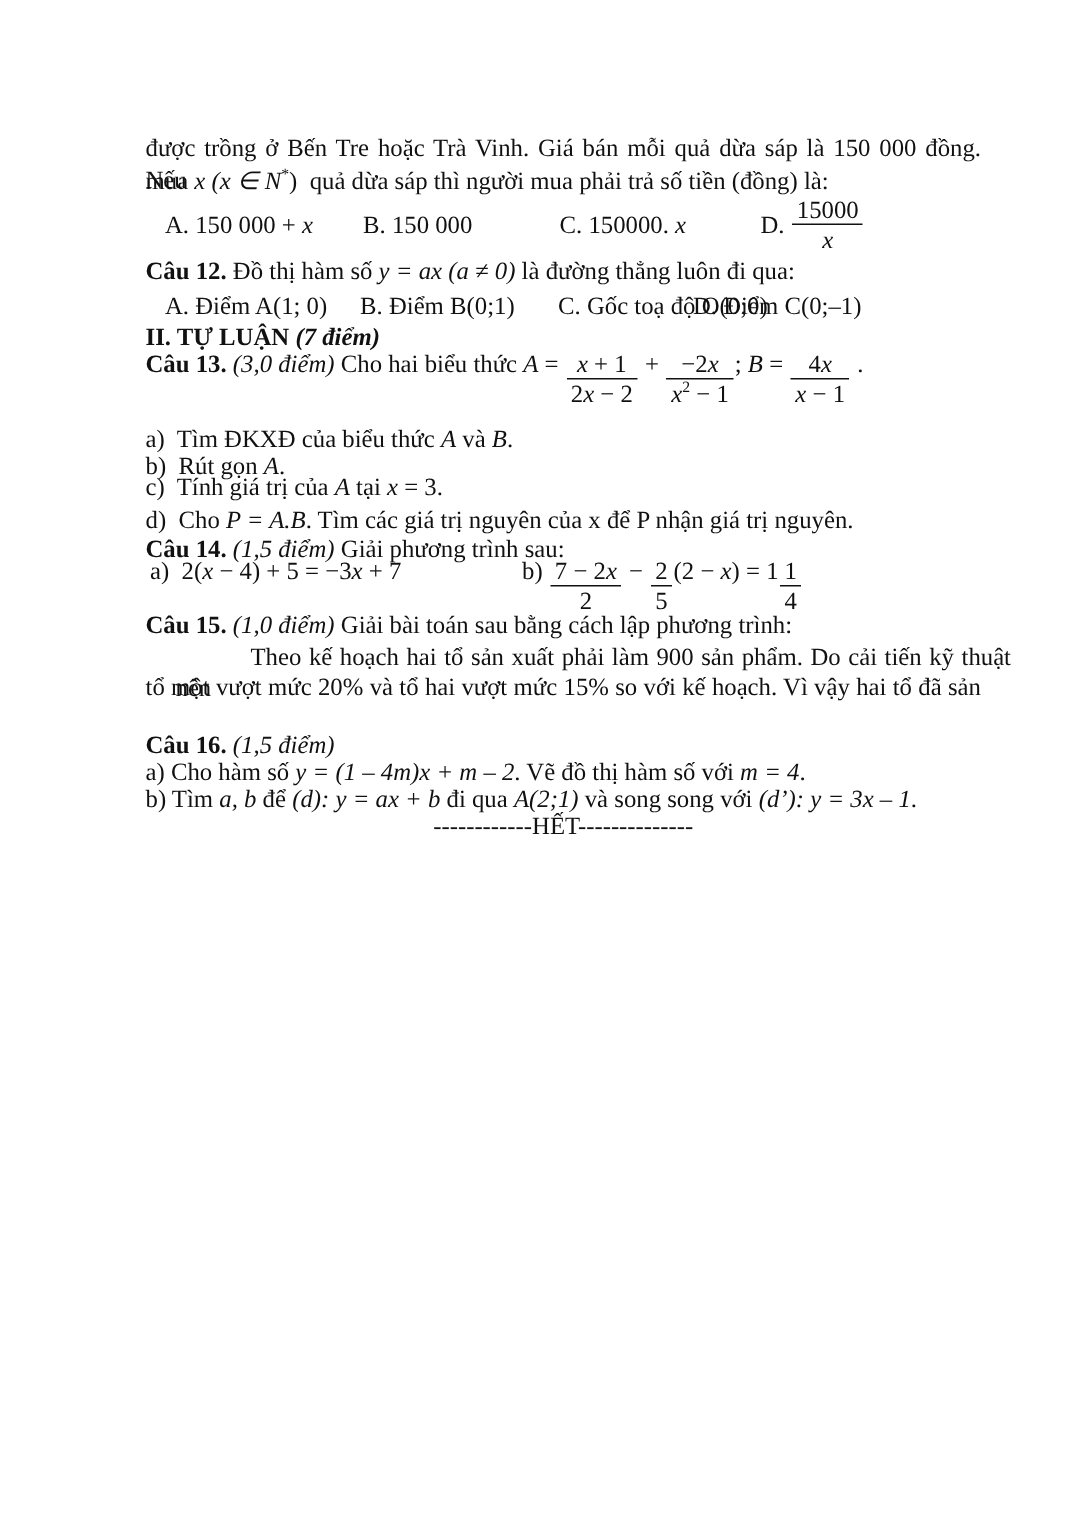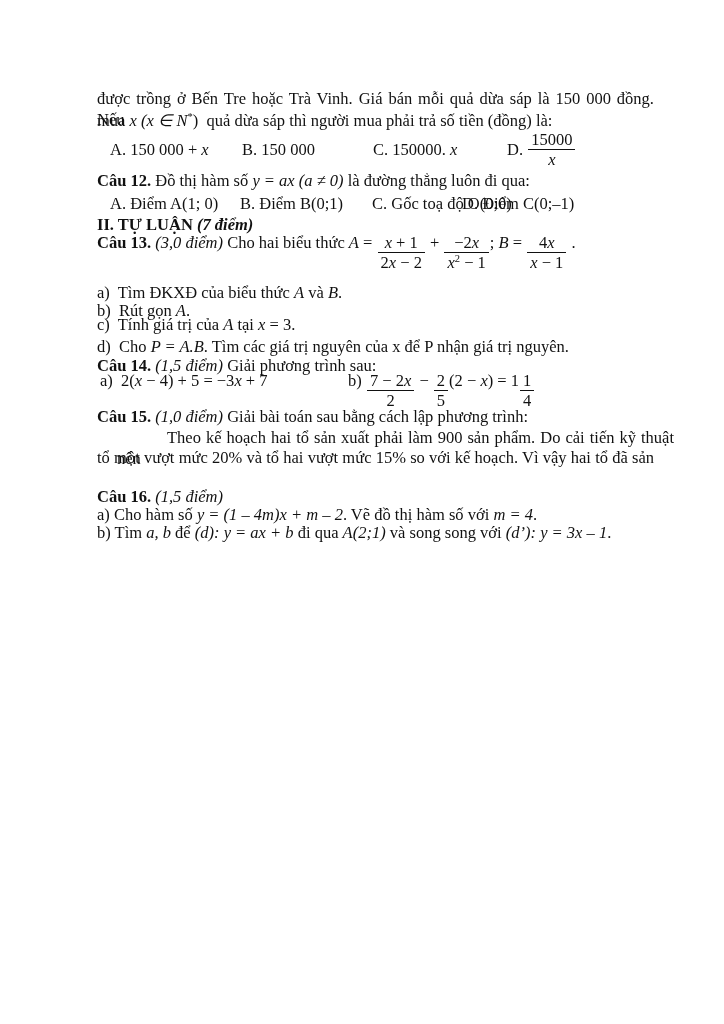--- a/index.html
+++ b/index.html
@@ -69,14 +69,15 @@
   </div>
 
   <div class="ln" style="top:406px"><span class="b">Câu 15.</span><span class="i"> (1,0 điểm) </span><span>Giải bài toán sau bằng cách lập phương trình:</span></div>
   <div class="ln j indent" style="top:427px"><span>Theo kế hoạch hai tổ sản xuất phải làm 900 sản phẩm. Do cải tiến kỹ thuật nên</span></div>
   <div class="ln j" style="top:447px"><span>tổ một vượt mức 20% và tổ hai vượt mức 15% so với kế hoạch. Vì vậy hai tổ đã sản</span></div>
 
   <div class="ln" style="top:486px"><span class="b">Câu 16. </span><span class="i">(1,5 điểm)</span></div>
   <div class="ln" style="top:504px"><span>a) Cho hàm số </span><span class="i">y = (1 – 4m)x + m – 2</span><span>. Vẽ đồ thị hàm số với </span><span class="i">m = 4</span><span>.</span></div>
   <div class="ln" style="top:522px"><span>b) Tìm </span><span class="i">a, b</span><span> để </span><span class="i">(d): y = ax + b</span><span> đi qua </span><span class="i">A(2;1)</span><span> và song song với </span><span class="i">(d’): y = 3x – 1</span><span>.</span></div>
 
+  <div class="ln center" style="top:540px"><span>------------HẾT--------------</span></div>
 
 </div>
 
 </body></html>

